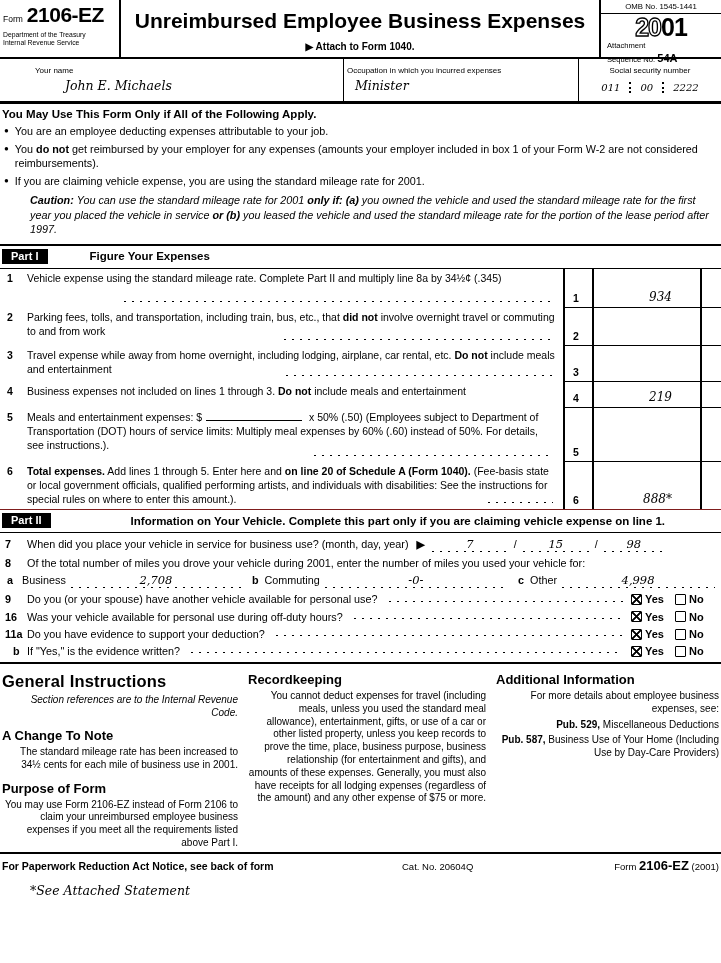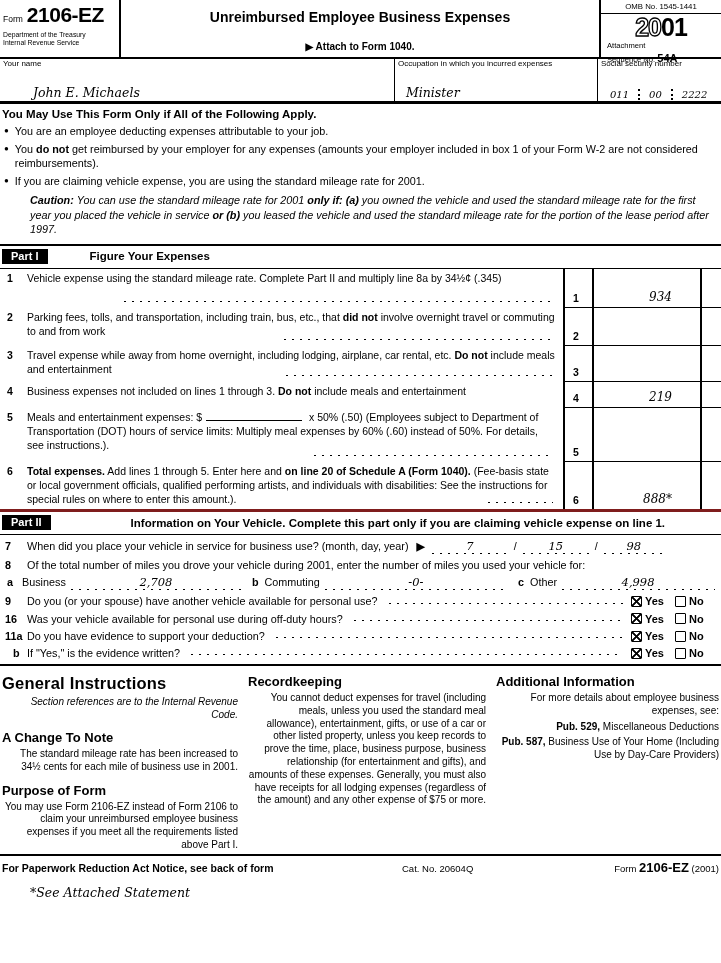--- a/index.html
+++ b/index.html
@@ -12,39 +12,39 @@
   .page { width:721px; height:963px; background:#fff; }
 
   
   .hdr { display:flex; border-bottom:2px solid #000; height:59px; }
   .hdr-left { width:121px; border-right:2px solid #000; padding:3px 4px 2px 3px; }
   .hdr-form-line { display:flex; align-items:flex-end; gap:4px; }
   .hdr-form-word { font-size:8.5px; padding-bottom:3px; }
   .hdr-form-num { font-size:21px; font-weight:bold; letter-spacing:-0.5px; }
   .hdr-dept { font-size:6.8px; line-height:1.25; margin-top:4px; }
   .hdr-center { flex:1; display:flex; flex-direction:column; align-items:center; justify-content:space-between; padding:9px 4px 5px 4px; }
-  .hdr-title { font-size:14px; font-weight:bold; }
+  .hdr-title { font-size:21px; font-weight:bold; }
   .hdr-attach { font-size:10px; font-weight:bold; }
   .hdr-right { width:122px; border-left:2px solid #000; display:flex; flex-direction:column; }
   .hdr-omb { font-size:7.8px; text-align:center; padding:2px 0 2px 0; border-bottom:1.5px solid #000; }
   .hdr-year { text-align:center; font-size:25px; font-weight:bold; line-height:1; margin-top:1px; letter-spacing:-1px; }
   .yr-outline { color:#fff; -webkit-text-stroke:1.3px #000; text-shadow:0 0 1px #000; }
   .hdr-attachseq { font-size:7.6px; padding:1px 0 0 6px; line-height:1.3; }
   .seq-num { font-size:11px; font-weight:bold; }
 
   
   .idrow { display:flex; border-bottom:3px solid #000; height:45px; }
-  .idcell { padding:0 3px; display:flex; flex-direction:column; justify-content:space-between; }
+  .idcell { padding:7px 3px; display:flex; flex-direction:column; justify-content:space-between;margin-left:32px; }
   .idcell .lbl { font-size:8px; }
   .idcell .val { font-size:12.5px; padding-bottom:1px; }
   .id-name { flex:1; }
   .id-name .val { padding-left:30px; }
   .id-occ { width:203px; border-left:1.5px solid #000; }
   .id-occ .val { padding-left:8px; }
-  .id-ssn { width:124px; border-left:1.5px solid #000; }
+  .id-ssn { width:143px; border-left:1.5px solid #000;align-items:center; }
   .ssn-vals { display:flex; padding-bottom:1px; }
   .ssn-seg { font-size:10px; padding:0 9px; }
   .ssn-seg + .ssn-seg { border-left:2px dotted #000; }
 
   .hw { font-family:"DejaVu Serif", serif; font-style:italic; }
 
   
   .elig { padding:4px 2px 5px 2px; border-bottom:2.5px solid #000; }
   .elig-head { font-size:11.5px; font-weight:bold; margin-bottom:4px; }
   .bullet { display:flex; gap:6px; margin:4px 0; line-height:1.3; font-size:10.8px; }
@@ -68,21 +68,21 @@
   .amtcell { width:108px; justify-content:flex-end; padding:0 28px 3px 0; font-size:12px; }
   .centcell { width:21px; }
   .dots, .q-dots, .fill {
     background-image:radial-gradient(circle 1.1px at 2px 1.5px, #000 95%, rgba(0,0,0,0));
     background-size:8px 3px; background-repeat:repeat-x; background-position:left bottom;
   }
   .dots { position:absolute; bottom:5px; right:10px; height:3px; }
   .useg { display:inline-block; width:96px; border-bottom:1.3px solid #000; height:0.85em; margin:0 4px; }
 
   
-  .part2 { border-top:3px solid #7f1d1d; border-bottom:2.5px solid #000; padding-bottom:2px; }
+  .part2 { border-top:1px solid #7f1d1d; border-bottom:2.5px solid #000; padding-bottom:2px; }
   .p2row { display:flex; align-items:baseline; padding:1.5px 2px 1.5px 0; line-height:1.3; font-size:10.8px; }
   .q-num { width:27px; flex:none; font-weight:bold; padding-left:5px; }
   .q-text { }
   .q-dots { flex:1; height:3px; align-self:flex-end; margin:0 8px 4px 10px; }
   .fill { display:inline-block; text-align:center; font-size:11.5px; padding:0 4px 1px 4px; }
   .slash { padding:0 5px; }
   .cb { width:11px; height:11px; border:1.5px solid #000; display:inline-block; flex:none; align-self:center; margin-right:3px; border-radius:1px; }
   .cb.checked {
     background-image:linear-gradient(45deg, rgba(0,0,0,0) 42%, #000 45%, #000 55%, rgba(0,0,0,0) 58%),
                      linear-gradient(-45deg, rgba(0,0,0,0) 42%, #000 45%, #000 55%, rgba(0,0,0,0) 58%);

